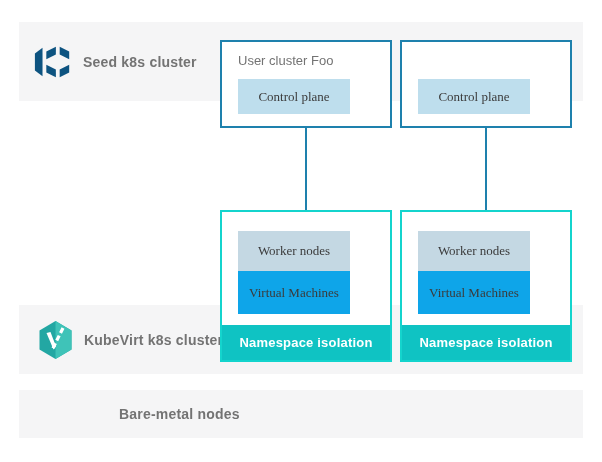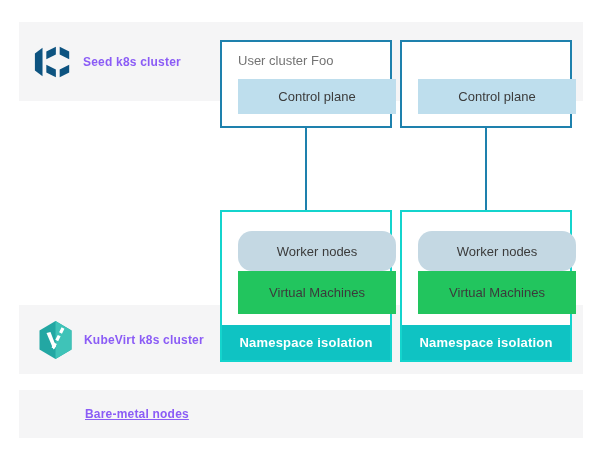--- a/index.html
+++ b/index.html
@@ -4,50 +4,50 @@
 <style>
   html,body{margin:0;padding:0;background:#ffffff;}
   .canvas{
     position:relative;width:602px;height:462px;background:#ffffff;overflow:hidden;
     font-family:"Liberation Sans","DejaVu Sans",sans-serif;
   }
   .band{position:absolute;left:19px;width:564px;background:#f5f5f6;display:flex;align-items:center;z-index:0;}
   .band-seed{top:22px;height:79px;}
   .band-kubevirt{top:305px;height:69px;}
   .band-baremetal{top:390px;height:48px;}
-  .band-label{font-size:12px;font-weight:600;color:#8b5cf6;letter-spacing:.2px;}
+  .band-label{font-size:14px;font-weight:600;color:#737373;letter-spacing:.2px;}
   .band-seed .band-logo{margin-left:14px;margin-right:10px;display:flex;}
   .band-kubevirt .band-logo{margin-left:18px;margin-right:10px;display:flex;}
-  .band-baremetal .band-label{margin-left:66px;text-decoration:underline;}
+  .band-baremetal .band-label{margin-left:100px;}
 
   .user-box{
     position:absolute;top:40px;width:172px;height:88px;box-sizing:border-box;
     background:#ffffff;border:2px solid #1e81ad;z-index:2;
   }
   .user-box.foo{left:220px;}
   .user-box.bar{left:400px;}
   .user-box .title{position:absolute;left:16px;top:11px;font-size:13px;color:#737373;}
   .inner-chip{
-    position:absolute;left:16px;width:158px;display:flex;align-items:center;justify-content:center;
-    font-size:13px;color:#3b3b3b;
+    position:absolute;left:16px;width:112px;display:flex;align-items:center;justify-content:center;
+    font-size:13px;color:#3b3b3b;font-family:Liberation Serif, serif;
   }
   .control-plane{top:37px;height:35px;background:#bedeed;}
 
   .connector{position:absolute;top:126px;width:2px;height:86px;background:#1e81ad;z-index:1;}
   .connector.c1{left:305px;}
   .connector.c2{left:485px;}
 
   .kv-box{
     position:absolute;top:210px;width:172px;height:152px;box-sizing:border-box;
     background:#ffffff;border:2px solid #14d4cd;z-index:2;
   }
   .kv-box.foo{left:220px;}
   .kv-box.bar{left:400px;}
-  .worker-nodes{top:19px;height:40px;background:#c4d8e3;border-radius:14px;}
-  .virtual-machines{top:59px;height:43px;background:#22c55e;}
+  .worker-nodes{top:19px;height:40px;background:#c4d8e3;}
+  .virtual-machines{top:59px;height:43px;background:#0ea5e9;}
   .namespace-bar{
     position:absolute;left:0;right:0;bottom:0;height:35px;background:#0fc3c3;
     display:flex;align-items:center;justify-content:center;
     font-size:13px;font-weight:700;color:#ffffff;letter-spacing:.2px;margin-top:24px;
   }
 </style>
 </head>
 <body>
 
 <div class="canvas">

